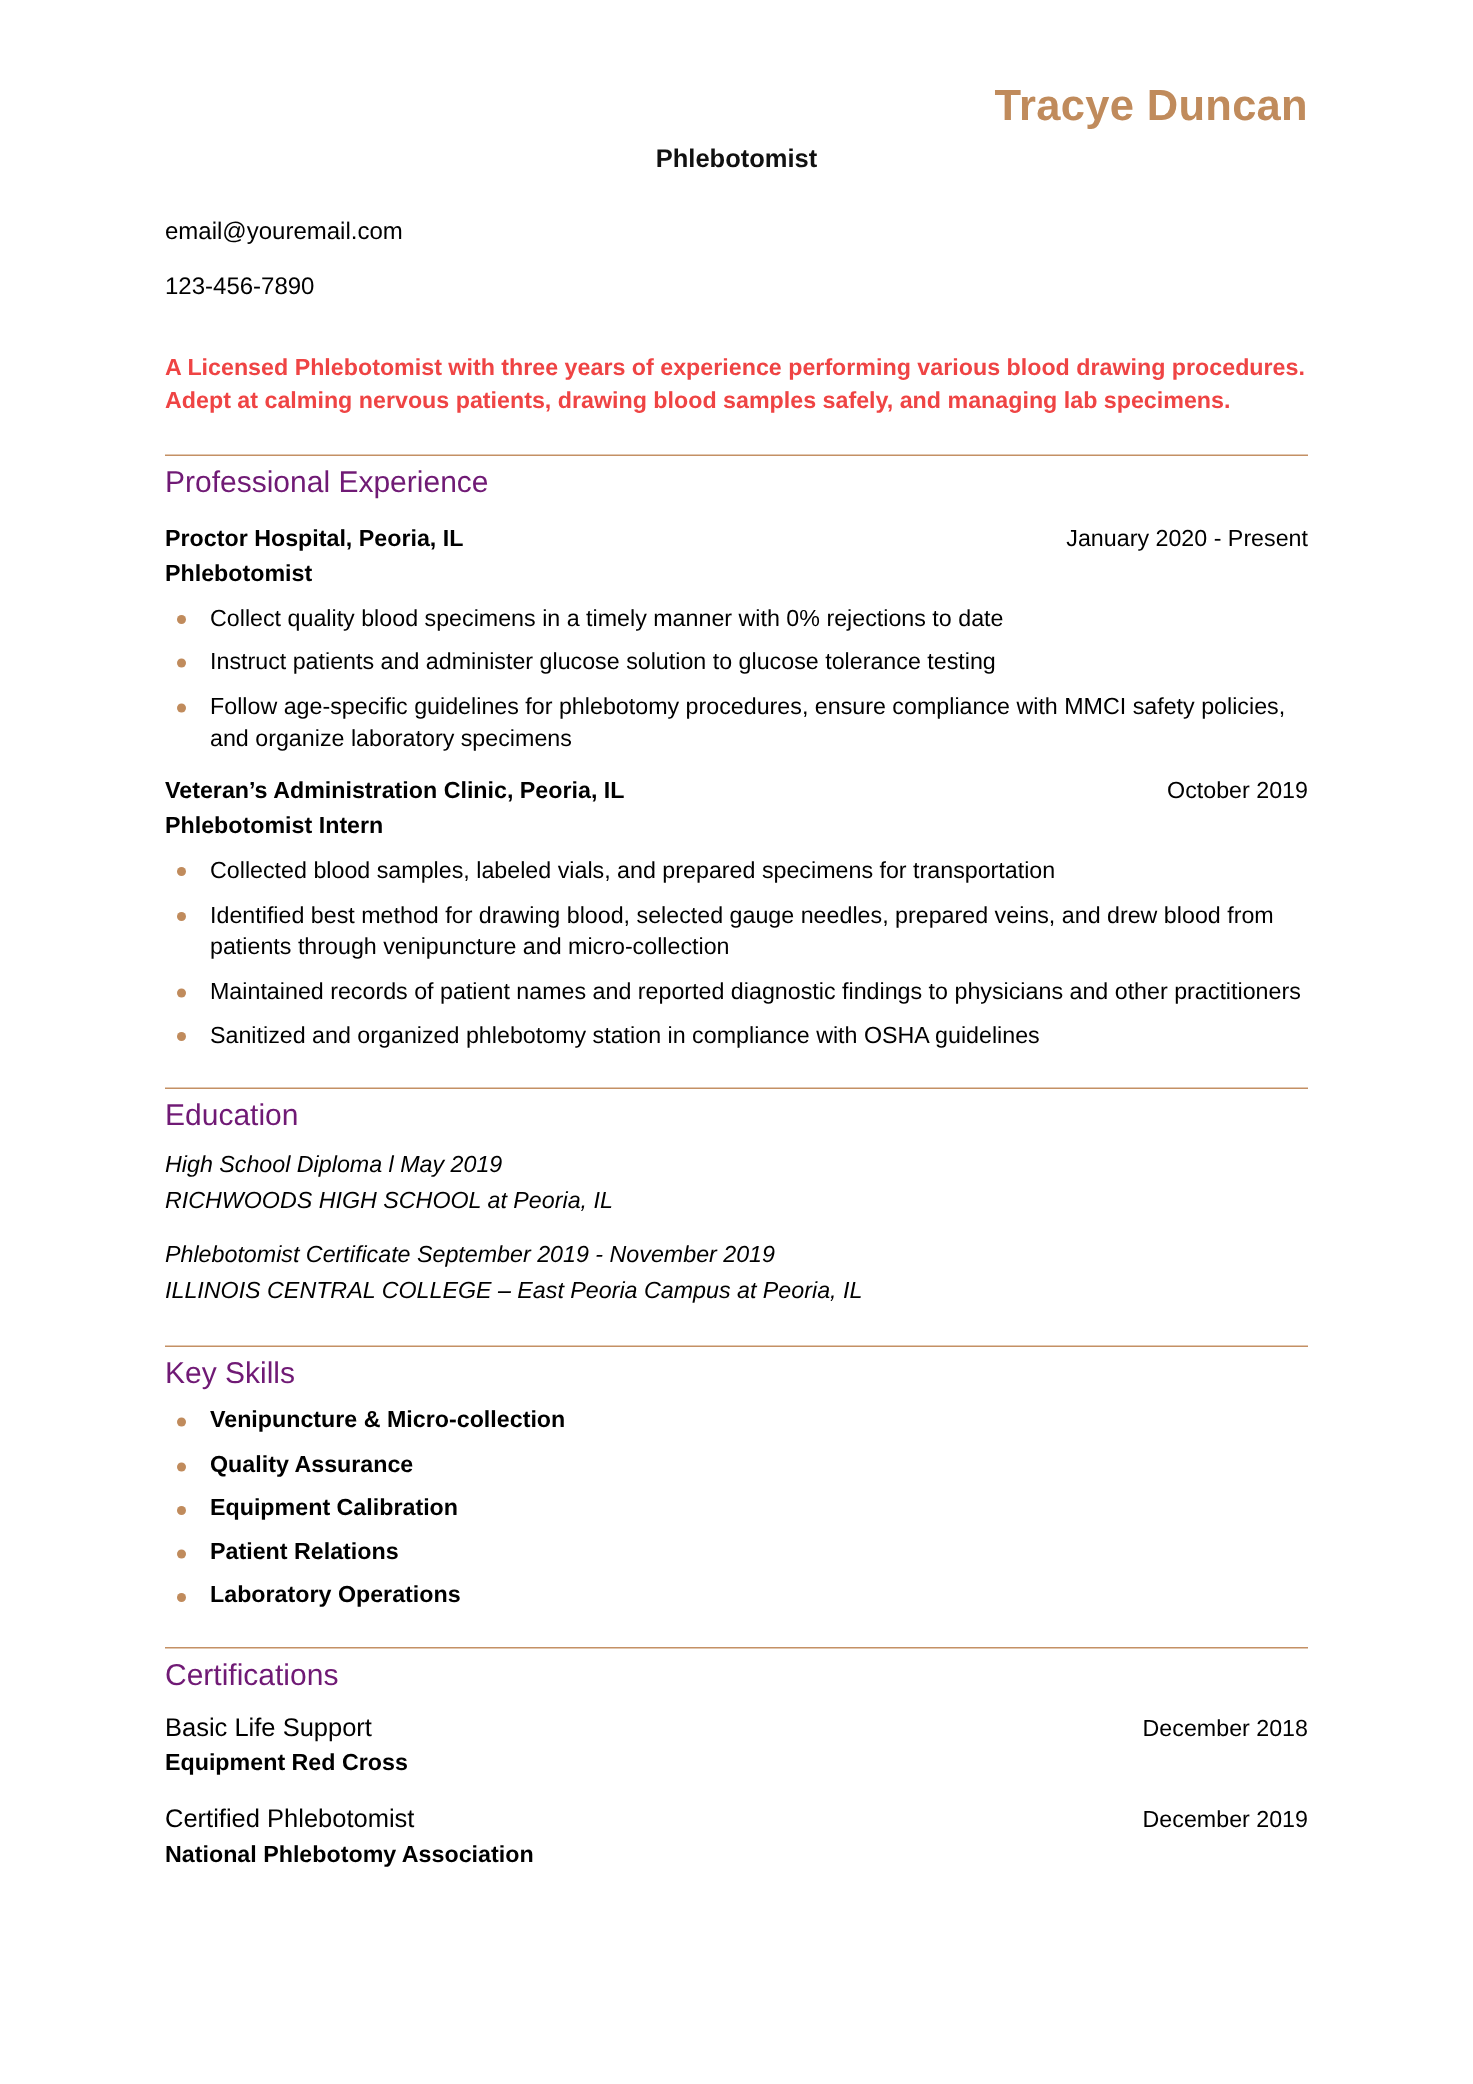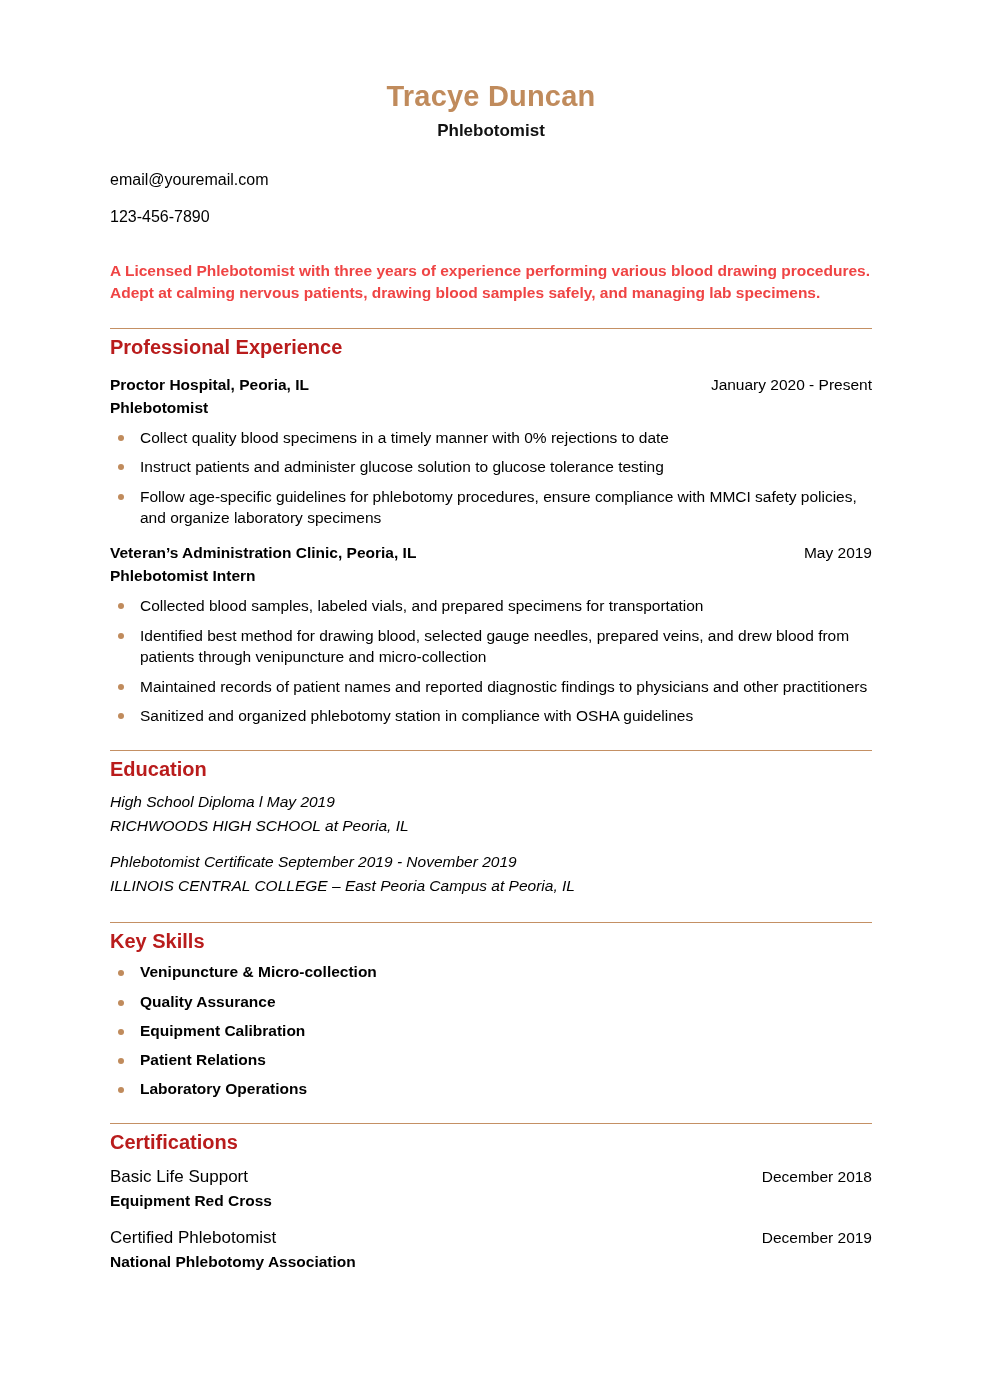--- a/index.html
+++ b/index.html
@@ -18,26 +18,26 @@
     position: relative;
     width: 982px;
     height: 1389px;
     box-sizing: border-box;
     padding: 0 110px;
     background: #ffffff;
   }
 
   
   .name {
-    text-align: center;
+    text-align: right;
     font-size: 29px;
     font-weight: bold;
     color: #C08B5C;
     letter-spacing: 0.2px;
-    padding-top: 81px;
+    padding-top: 56px;
     line-height: 1.05;
   }
   .job-title {
     text-align: center;
     font-size: 17px;
     font-weight: bold;
     color: #111111;
     margin-top: 10px;
     line-height: 1.2;
   }
@@ -68,22 +68,22 @@
 
   
   .section { margin-top: 24px; }
   .section-rule {
     border-top: 1.6px solid #C49064;
     width: 100%;
     margin: 0 0 6px 0;
   }
   .section-title {
     font-size: 20px;
-    font-weight: bold;
-    color: #b91c1c;
+    font-weight: normal;
+    color: #701a75;
     line-height: 1.25;
     margin: 0 0 8px 0;
   }
 
   
   .entry { margin-top: 14px; }
   .entry:first-of-type { margin-top: 10px; }
   .entry-head {
     display: flex;
     justify-content: space-between;
@@ -204,21 +204,21 @@
       <ul class="bullets">
         <li><span class="dot"></span><span>Collect quality blood specimens in a timely manner with 0% rejections to date</span></li>
         <li><span class="dot"></span><span>Instruct patients and administer glucose solution to glucose tolerance testing</span></li>
         <li><span class="dot"></span><span>Follow age-specific guidelines for phlebotomy procedures, ensure compliance with MMCI safety policies, and organize laboratory specimens</span></li>
       </ul>
     </div>
 
     <div class="entry">
       <div class="entry-head">
         <div class="entry-org">Veteran’s Administration Clinic, Peoria, IL</div>
-        <div class="entry-date">May 2019</div>
+        <div class="entry-date">October 2019</div>
       </div>
       <div class="entry-role">Phlebotomist Intern</div>
       <ul class="bullets">
         <li><span class="dot"></span><span>Collected blood samples, labeled vials, and prepared specimens for transportation</span></li>
         <li><span class="dot"></span><span>Identified best method for drawing blood, selected gauge needles, prepared veins, and drew blood from patients through venipuncture and micro-collection</span></li>
         <li><span class="dot"></span><span>Maintained records of patient names and reported diagnostic findings to physicians and other practitioners</span></li>
         <li><span class="dot"></span><span>Sanitized and organized phlebotomy station in compliance with OSHA guidelines</span></li>
       </ul>
     </div>
   </div>

